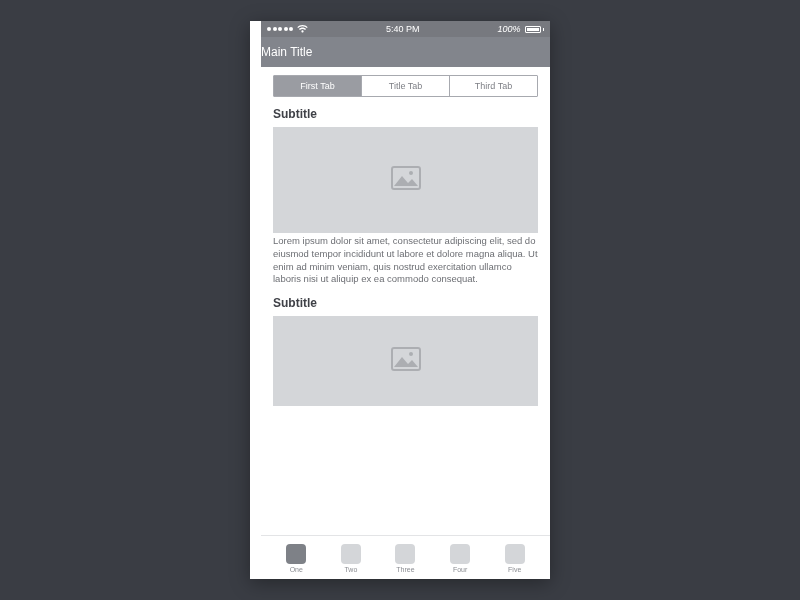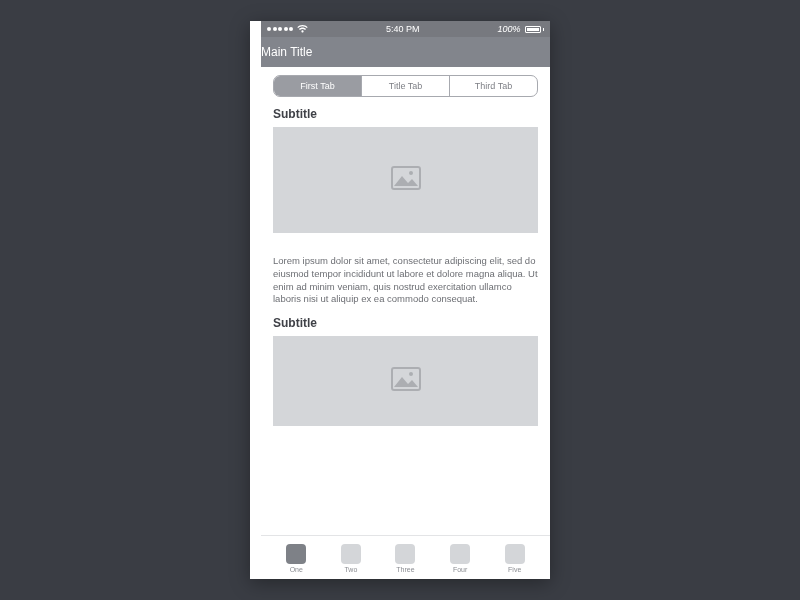--- a/index.html
+++ b/index.html
@@ -54,21 +54,21 @@
     }
     .content {
       flex:1;
       overflow:hidden;
       padding: 8px 12px 0 12px;
       position:relative;
     }
     .seg-control {
       display:flex;
       border:1px solid #a7a9af;
-      border-radius: 7px;
+      border-radius: 1px;
       overflow:hidden;
       height: 22px;
     }
     .seg-control div {
       flex:1;
       display:flex;
       align-items:center;
       justify-content:center;
       font-size: 9px;
       color:#7d7f85;
@@ -90,21 +90,21 @@
       display:flex;
       align-items:center;
       justify-content:center;
     }
     .image-ph.ph2 { height: 90px;}
     .image-ph svg{opacity:.55;}
     .body-text {
       font-size: 9.5px;
       line-height: 1.35;
       color:#6d6f74;
-      margin-top: 22px;
+      margin-top: 2px;
     }
     .large-btn {
       margin-top: 10px;
       height: 30px;
       background:#888b91;
       color:#fff;
       font-size: 10.5px;
       letter-spacing: .5px;
       display:flex;
       align-items:center;

